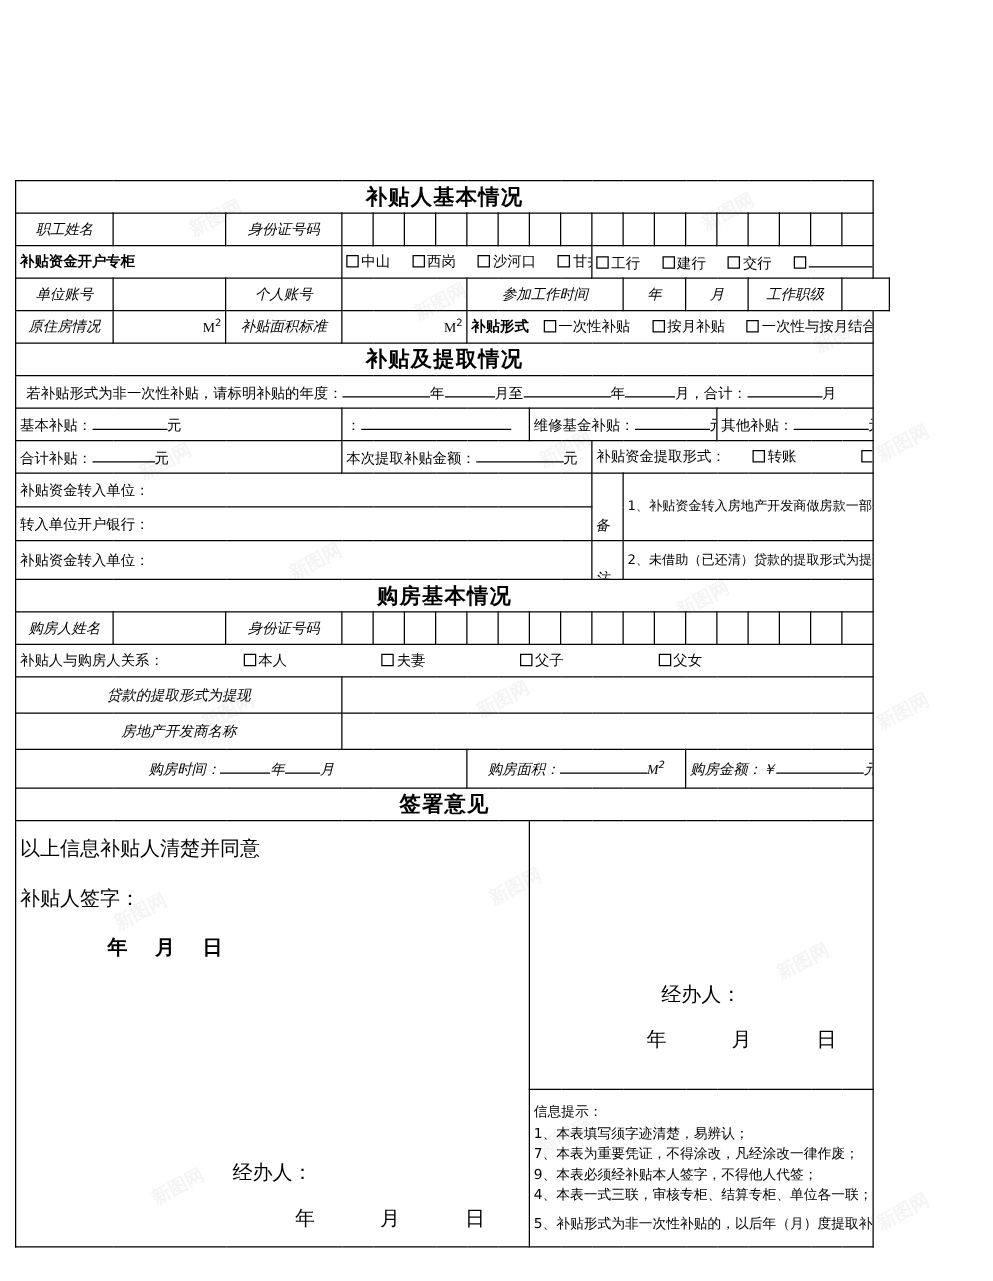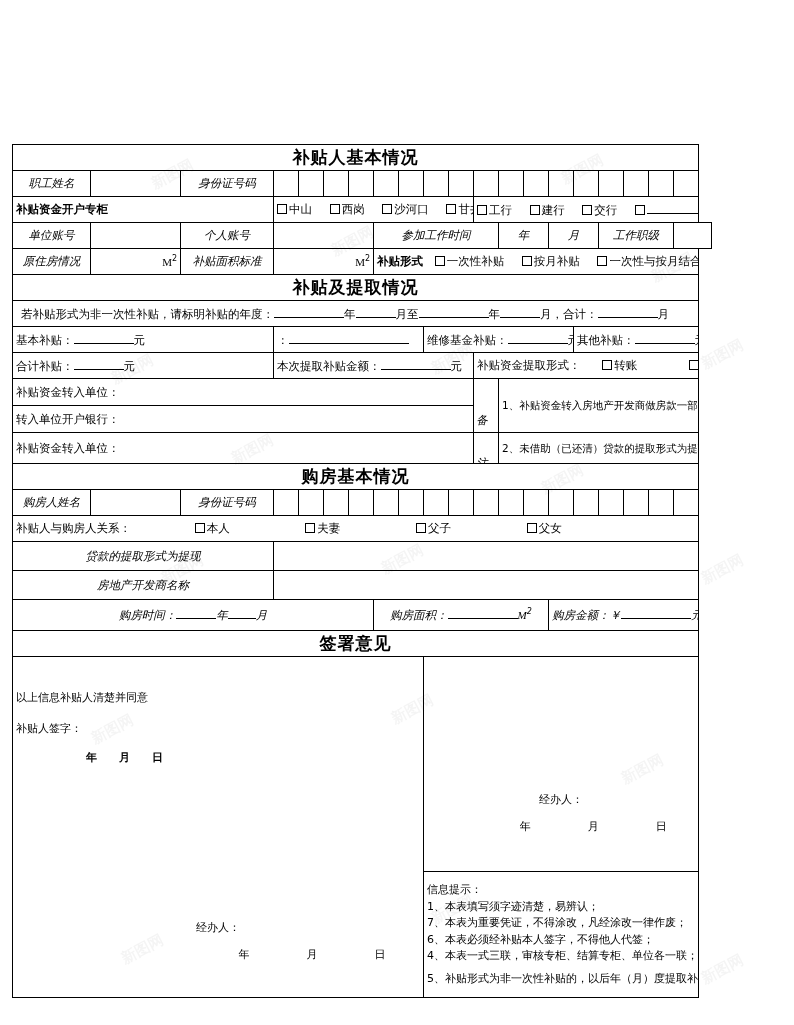--- a/index.html
+++ b/index.html
@@ -81,21 +81,21 @@
     line-height:1.35;
     white-space:normal;
     padding:2px 4px;
     vertical-align:middle;
   }
   .sigbox{
     vertical-align:top;
     height:auto;
     white-space:normal;
     padding:6px 6px;
-    font-size:11px;
+    font-size:16px;
     line-height:1.9;
   }
   .sig-date{
     margin-left:70px;
     letter-spacing:22px;
     font-weight:bold;
   }
   .agent{
     text-align:center;
     margin-top:44px;
@@ -389,21 +389,21 @@
         <div class="agent-date">
           <span>年</span><span>月</span><span>日</span>
         </div>
       </td>
     </tr>
     <tr>
       <td colspan="11" class="tips">
         <div>信息提示：</div>
         <div>1、本表填写须字迹清楚，易辨认；</div>
         <div>7、本表为重要凭证，不得涂改，凡经涂改一律作废；</div>
-        <div>6、本表必须经补贴本人签字，不得他人代签；</div>
+        <div>9、本表必须经补贴本人签字，不得他人代签；</div>
         <div>4、本表一式三联，审核专柜、结算专柜、单位各一联；</div>
         <div class="gap"></div>
         <div>5、补贴形式为非一次性补贴的，以后年（月）度提取补贴时，只需填写“补贴人基本情况”和“补贴及提取情况”两项。</div>
       </td>
     </tr>
 
   </tbody>
     </table>
 </div>
 

